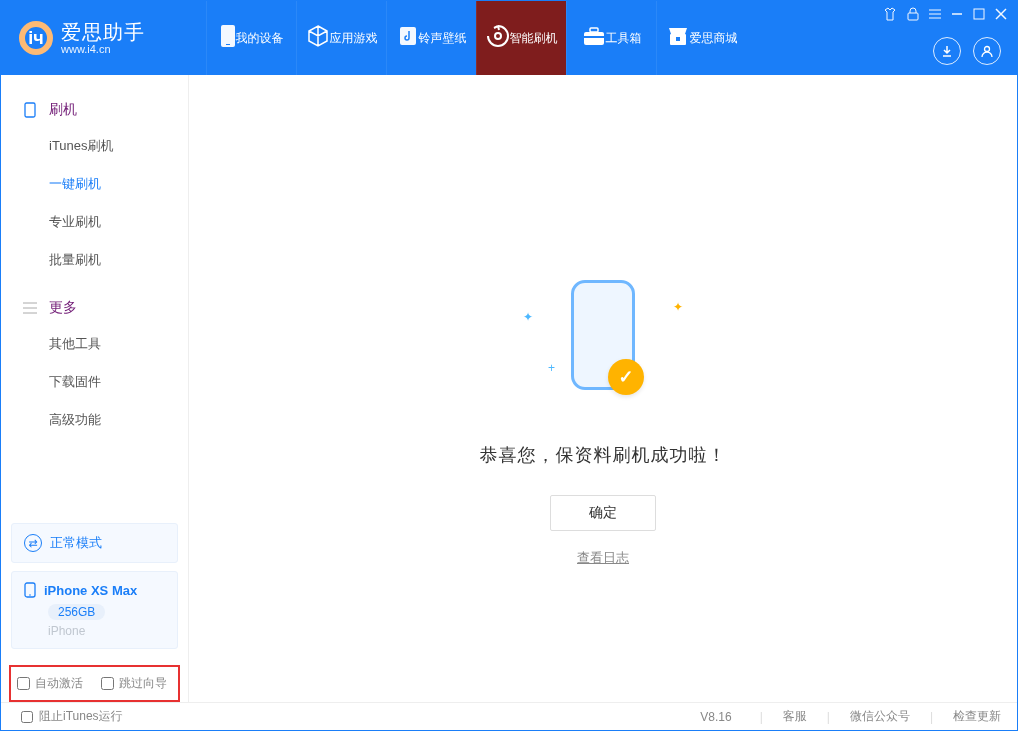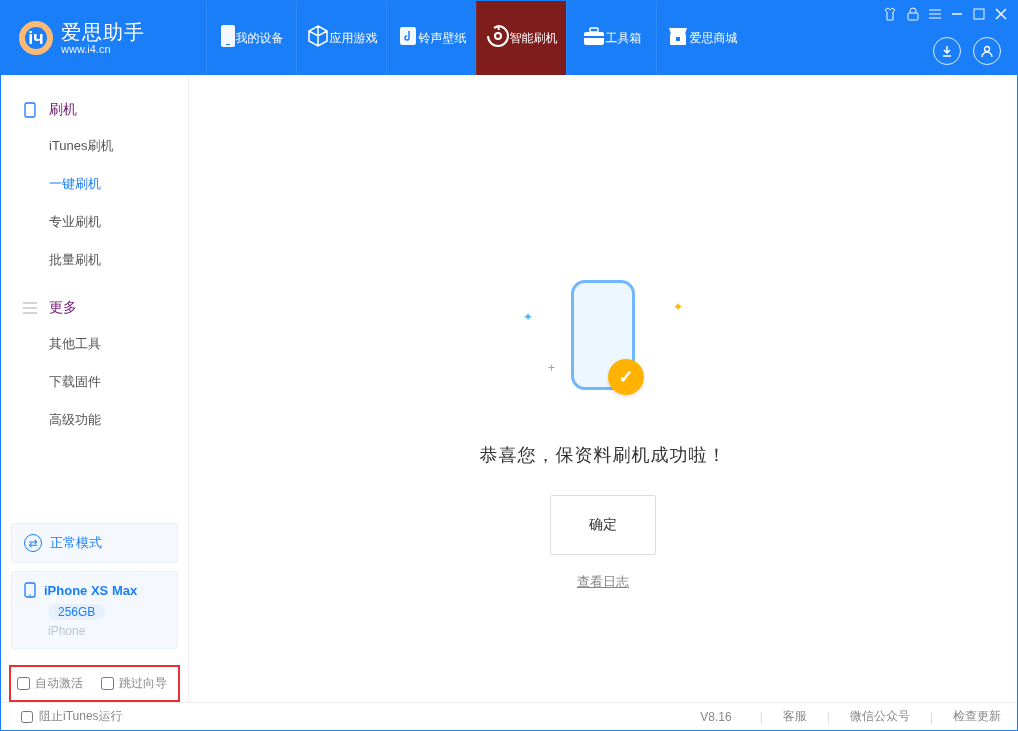--- a/index.html
+++ b/index.html
@@ -175,21 +175,21 @@
   .success-msg {
     font-size: 18px;
     color: #333;
     margin-top: 48px;
     letter-spacing: 1px;
   }
   .ok-btn {
     margin-top: 28px;
     border: 1px solid #ddd;
     background: #fff;
-    padding: 20px 38px;
+    padding: 8px 38px;
     font-size: 14px;
     color: #333;
     cursor: pointer;
     border-radius: 2px;
   }
   .view-log {
     margin-top: 18px;
     color: #888;
     font-size: 13px;
     text-decoration: underline;

